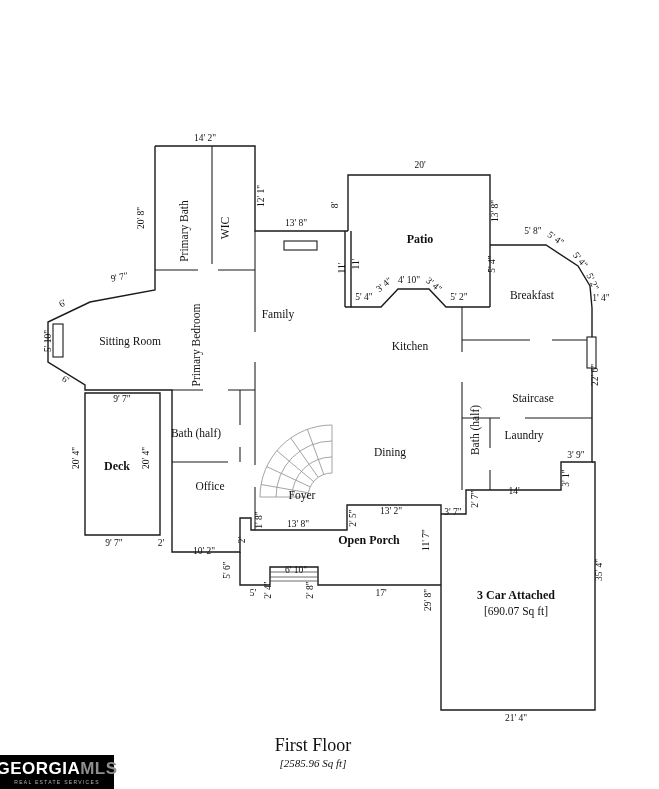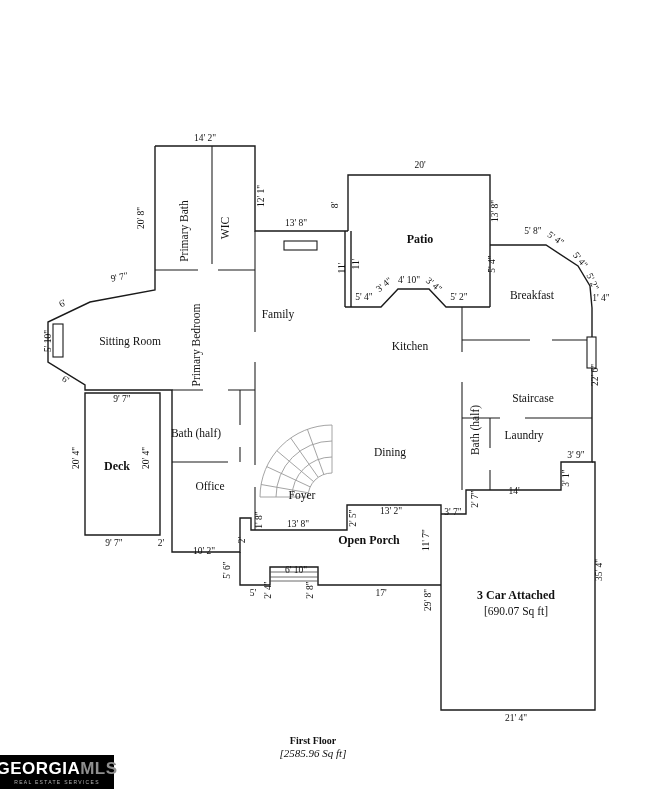--- a/index.html
+++ b/index.html
@@ -8,21 +8,21 @@
   svg{position:absolute;left:0;top:0;}
   .wall{fill:none;stroke:#1a1a1a;stroke-width:1.4;stroke-linejoin:miter;}
   .thin{stroke-width:1.05;}
   .step{fill:none;stroke:#444444;stroke-width:0.8;}
   .stair{fill:none;stroke:#9a9a9a;stroke-width:0.9;}
   .window{fill:#ffffff;stroke:#1a1a1a;stroke-width:1.1;}
   .room{font-family:"Liberation Serif",serif;font-size:11.5px;fill:#111111;text-anchor:middle;}
   .room.bold{font-weight:700;font-size:12px;}
   .dim{font-family:"Liberation Serif",serif;font-size:9.5px;fill:#111111;text-anchor:middle;}
   .footer{position:absolute;left:233px;top:735px;width:160px;text-align:center;color:#111111;}
-  .footer-title{font-weight:700;font-size:10px;}
+  .footer-title{font-weight:400;font-size:18px;}
   .footer-sub{font-size:11px;margin-top:1px;font-style:italic;}
   .logo{position:absolute;left:0;top:755px;width:114px;height:34px;background:#000000;
         display:flex;flex-direction:column;align-items:center;justify-content:center;}
   .logo-line1{font-family:"Liberation Sans",sans-serif;font-weight:700;font-size:17px;
               line-height:1;letter-spacing:0.5px;}
   .logo-georgia{color:#ffffff;}
   .logo-mls{color:#8f8f8f;}
   .logo-tagline{font-family:"Liberation Sans",sans-serif;font-size:5px;color:#b5b5b5;
                 letter-spacing:1.3px;margin-top:2px;white-space:nowrap;}
 </style>

